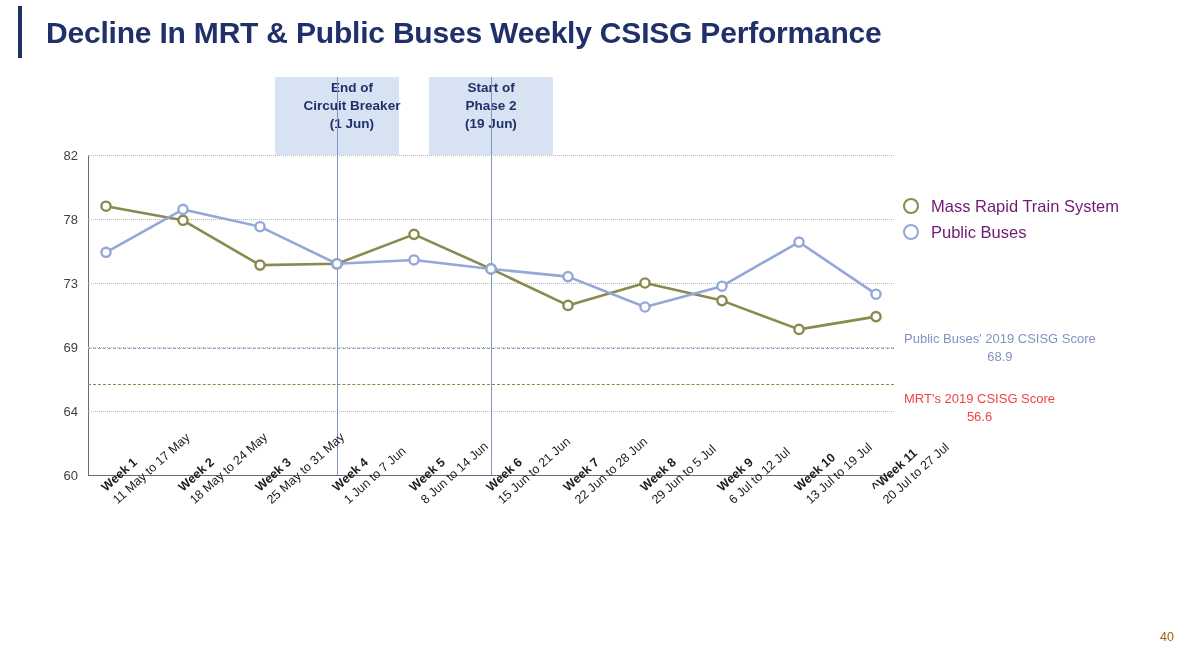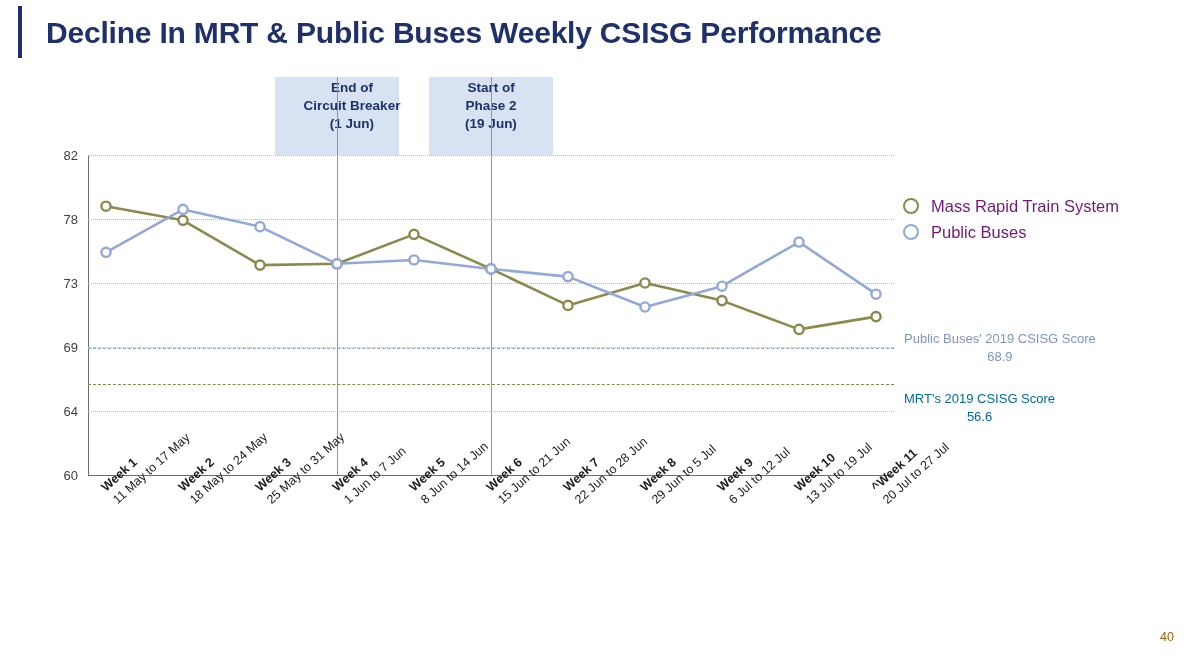--- a/index.html
+++ b/index.html
@@ -113,21 +113,21 @@
   .ref-mrt { border-top: 1.5px dashed #8a8a4e; }
 
   .ref-text {
     position: absolute;
     font-size: 13px;
     line-height: 1.35;
     white-space: nowrap;
   }
   .ref-text .val { display: block; text-align: center; }
   .ref-pb-text { color: #8293c2; }
-  .ref-mrt-text { color: #0369a1; }
+  .ref-mrt-text { color: #ef4444; }
 
   
   svg.series-layer {
     position: absolute;
     left: 0;
     top: -78px;
     width: 806px;
     height: 398px;
     overflow: visible;
   }

